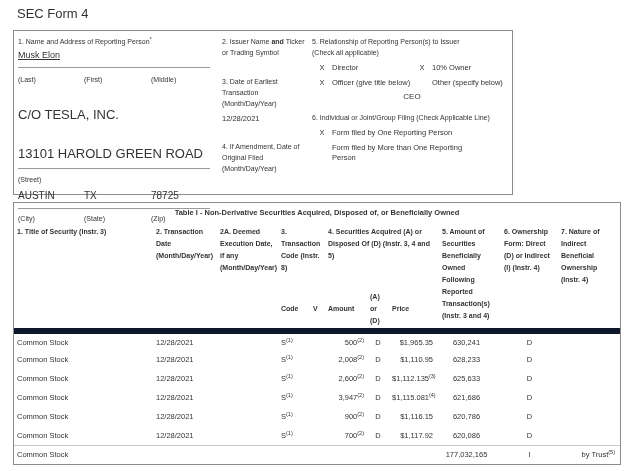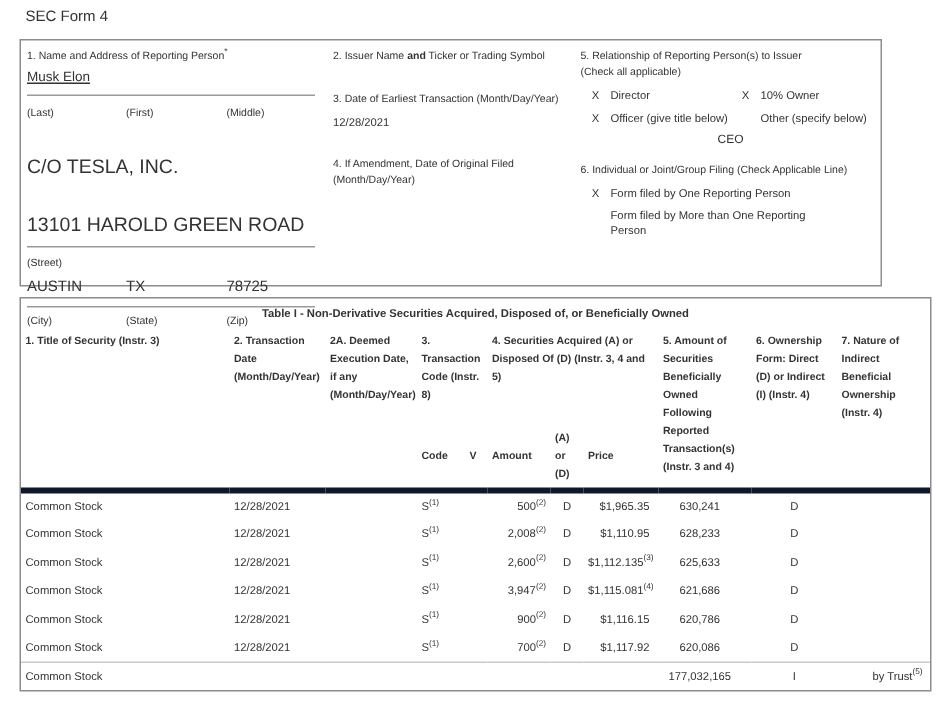--- a/index.html
+++ b/index.html
@@ -3,25 +3,25 @@
 <meta charset="utf-8">
 <style>
   * { margin:0; padding:0; box-sizing:border-box; }
   html,body { background:#fff; }
   body {
     width:630px; height:471px; overflow:hidden;
     font-family:"Liberation Sans", sans-serif;
     color:#333; font-size:7.5px;
   }
   .page { padding:6px 0 0 13px; }
-  .page-title { font-size:10px; color:#333; margin:0 0 9px 4px; }
+  .page-title { font-size:13px; color:#333; margin:0 0 9px 4px; }
 
   
   .form-box {
-    width:575px; height:165px;
+    width:500px; height:165px;
     border:1px solid #8c8c8c;
     display:flex; padding:5px 0 0 4px;
   }
   .fcol1 { width:206px; padding-right:12px; }
   .fcol2 { width:190px; }
   .fcol3 { width:205px; }
   .slabel { font-size:7px; line-height:11px; color:#333; }
   sup { font-size:5.5px; vertical-align:super; line-height:0; }
   a.doclink { color:#333; text-decoration:underline; cursor:pointer; }
   .name-line { font-size:9px; margin-top:3px; }
@@ -37,21 +37,21 @@
   .sec6-label { margin-top:11px; }
 
   
   .table-box { width:608px; margin-top:7px; border:1px solid #8c8c8c; }
   table { border-collapse:collapse; table-layout:fixed; width:606px; }
   th { font-weight:bold; text-align:left; font-size:7px; line-height:12px; padding:0 3px; }
   td { font-size:7.5px; padding:0 3px; }
   .tbl-title { text-align:center; font-size:7.5px; height:20px; vertical-align:middle; }
   .trow-main th { vertical-align:top; padding-top:3px; height:66px; }
   .trow-sub th { vertical-align:middle; height:42px; }
-  thead { border-bottom:4px solid #0f172a; }
+  thead { border-bottom:6px solid #0f172a; }
   tbody tr { height:19px; }
   tbody td { vertical-align:middle; }
   tr.last td { border-top:1px solid #c9c9c9; }
   .c-amount { text-align:right; }
   .c-ad { text-align:center; }
   .c-price { text-align:right; padding-right:6px; }
   .c-owned { text-align:center; padding-right:10px; }
   .c-form { text-align:center; }
   .c-nature { text-align:right; padding-right:5px; }
 </style>

